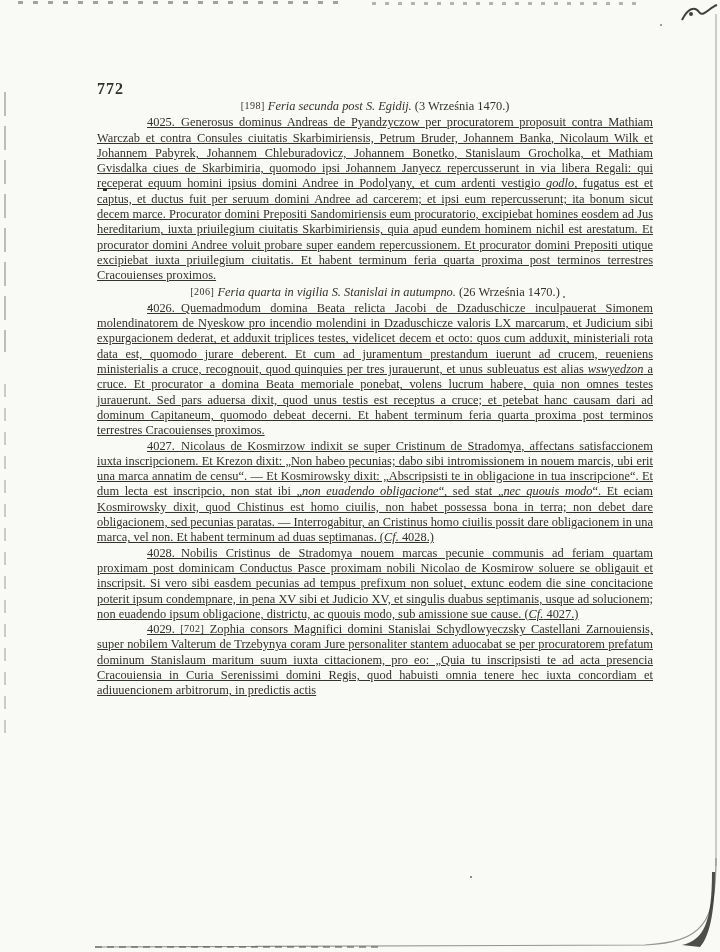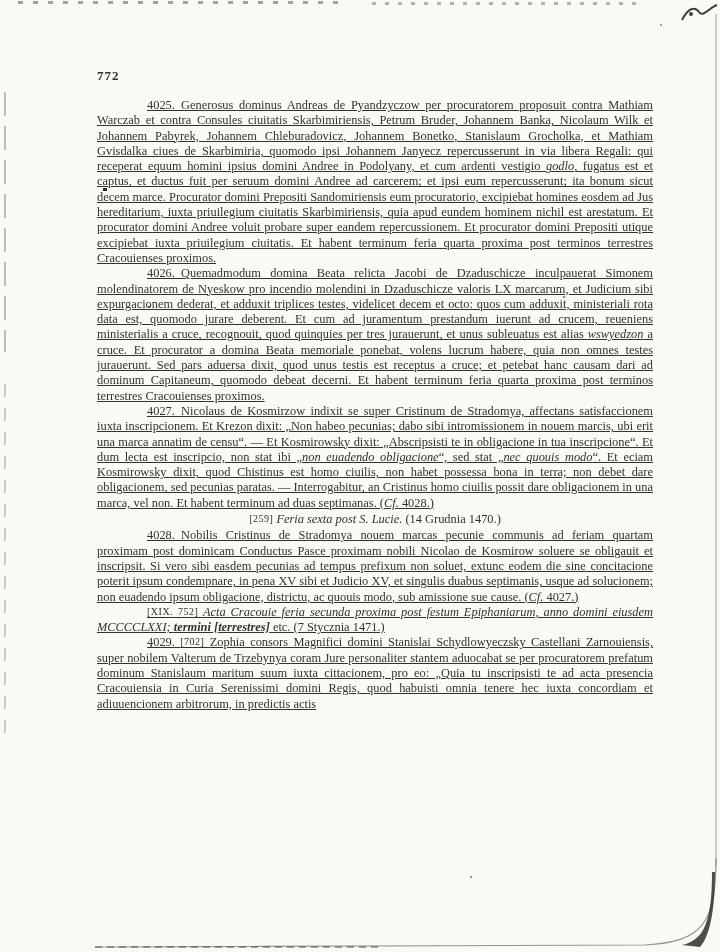--- a/index.html
+++ b/index.html
@@ -4,22 +4,22 @@
 <title>772</title>
 <style>
   html,body{margin:0;padding:0;}
   body{
     width:720px;height:952px;overflow:hidden;position:relative;
     background:#f9f9f6;
     font-family:"Liberation Serif","DejaVu Serif",serif;
   }
   .page{position:absolute;inset:0;}
   .pagenum{
-    position:absolute;left:97px;top:68px;
-    font-size:13px;font-weight:600;letter-spacing:1px;color:#34322c;
+    position:absolute;left:97px;top:80px;
+    font-size:16px;font-weight:600;letter-spacing:1px;color:#34322c;
   }
   .column{
     position:absolute;left:97px;top:98px;width:556px;
     color:#34322c;font-size:12.4px;line-height:15.3px;
   }
   .heading{
     text-align:center;margin:1px 0 1px 0;white-space:nowrap;
   }
   .para{
     text-align:justify;text-indent:50px;text-decoration:underline;
@@ -71,22 +71,22 @@
   <div class="speck s1"></div>
   <div class="speck s2"></div>
   <div class="speck s3"></div>
   <div class="speck s4"></div>
   <div class="speck s5"></div>
   <div class="speck s6"></div>
 
   <div class="pagenum">772</div>
 
   <div class="column">
+      <div class="heading"><span class="sup">[198] </span><span class="it">Feria secunda post S. Egidij.</span><span> (3 Września 1470.)</span></div>
       <div class="para"><span>4025. Generosus dominus Andreas de Pyandzyczow per procuratorem proposuit contra Mathiam Warczab et contra Consules ciuitatis Skarbimiriensis, Petrum Bruder, Johannem Banka, Nicolaum Wilk et Johannem Pabyrek, Johannem Chleburadovicz, Johannem Bonetko, Stanislaum Grocholka, et Mathiam Gvisdalka ciues de Skarbimiria, quomodo ipsi Johannem Janyecz repercusserunt in via libera Regali: qui receperat equum homini ipsius domini Andree in Podolyany, et cum ardenti vestigio </span><span class="it">godlo</span><span>, fugatus est et captus, et ductus fuit per seruum domini Andree ad carcerem; et ipsi eum repercusserunt; ita bonum sicut decem marce. Procurator domini Prepositi Sandomiriensis eum procuratorio, excipiebat homines eosdem ad Jus hereditarium, iuxta priuilegium ciuitatis Skarbimiriensis, quia apud eundem hominem nichil est arestatum. Et procurator domini Andree voluit probare super eandem repercussionem. Et procurator domini Prepositi utique excipiebat iuxta priuilegium ciuitatis. Et habent terminum feria quarta proxima post terminos terrestres Cracouienses proximos.</span></div>
+      <div class="heading"><span class="sup">[206] </span><span class="it">Feria quarta in vigilia S. Stanislai in autumpno.</span><span> (26 Września 1470.)</span></div>
       <div class="para"><span>4026. Quemadmodum domina Beata relicta Jacobi de Dzaduschicze inculpauerat Simonem molendinatorem de Nyeskow pro incendio molendini in Dzaduschicze valoris LX marcarum, et Judicium sibi expurgacionem dederat, et adduxit triplices testes, videlicet decem et octo: quos cum adduxit, ministeriali rota data est, quomodo jurare deberent. Et cum ad juramentum prestandum iuerunt ad crucem, reueniens ministerialis a cruce, recognouit, quod quinquies per tres jurauerunt, et unus subleuatus est alias </span><span class="it">wswyedzon</span><span> a cruce. Et procurator a domina Beata memoriale ponebat, volens lucrum habere, quia non omnes testes jurauerunt. Sed pars aduersa dixit, quod unus testis est receptus a cruce; et petebat hanc causam dari ad dominum Capitaneum, quomodo debeat decerni. Et habent terminum feria quarta proxima post terminos terrestres Cracouienses proximos.</span></div>
       <div class="para"><span>4027. Nicolaus de Kosmirzow indixit se super Cristinum de Stradomya, affectans satisfaccionem iuxta inscripcionem. Et Krezon dixit: „Non habeo pecunias; dabo sibi intromissionem in nouem marcis, ubi erit una marca annatim de censu“. — Et Kosmirowsky dixit: „Abscripsisti te in obligacione in tua inscripcione“. Et dum lecta est inscripcio, non stat ibi „</span><span class="it">non euadendo obligacione</span><span>“, sed stat „</span><span class="it">nec quouis modo</span><span>“. Et eciam Kosmirowsky dixit, quod Chistinus est homo ciuilis, non habet possessa bona in terra; non debet dare obligacionem, sed pecunias paratas. — Interrogabitur, an Cristinus homo ciuilis possit dare obligacionem in una marca, vel non. Et habent terminum ad duas septimanas. (</span><span class="it">Cf.</span><span> 4028.)</span></div>
-      <div class="heading"><span class="sup">[259] </span><span class="it">Feria sexta post S. Lucie.</span><span> (14 Grudnia 1470.)</span></div>
       <div class="para"><span>4028. Nobilis Cristinus de Stradomya nouem marcas pecunie communis ad feriam quartam proximam post dominicam Conductus Pasce proximam nobili Nicolao de Kosmirow soluere se obligauit et inscripsit. Si vero sibi easdem pecunias ad tempus prefixum non soluet, extunc eodem die sine concitacione poterit ipsum condempnare, in pena XV sibi et Judicio XV, et singulis duabus septimanis, usque ad solucionem; non euadendo ipsum obligacione, districtu, ac quouis modo, sub amissione sue cause. (</span><span class="it">Cf.</span><span> 4027.)</span></div>
-      <div class="para"><span class="sup">[XIX. 752] </span><span class="it">Acta Cracouie feria secunda proxima post festum Epiphaniarum, anno domini eiusdem MCCCCLXXI; </span><span class="it bd">termini [terrestres]</span><span> etc. (7 Stycznia 1471.)</span></div>
       <div class="para"><span>4029. </span><span class="sup">[702] </span><span>Zophia consors Magnifici domini Stanislai Schydlowyeczsky Castellani Zarnouiensis, super nobilem Valterum de Trzebynya coram Jure personaliter stantem aduocabat se per procuratorem prefatum dominum Stanislaum maritum suum iuxta cittacionem, pro eo: „Quia tu inscripsisti te ad acta presencia Cracouiensia in Curia Serenissimi domini Regis, quod habuisti omnia tenere hec iuxta concordiam et adiuuencionem arbitrorum, in predictis actis</span></div>
     </div>
 
 </div>
 
 </body></html>

